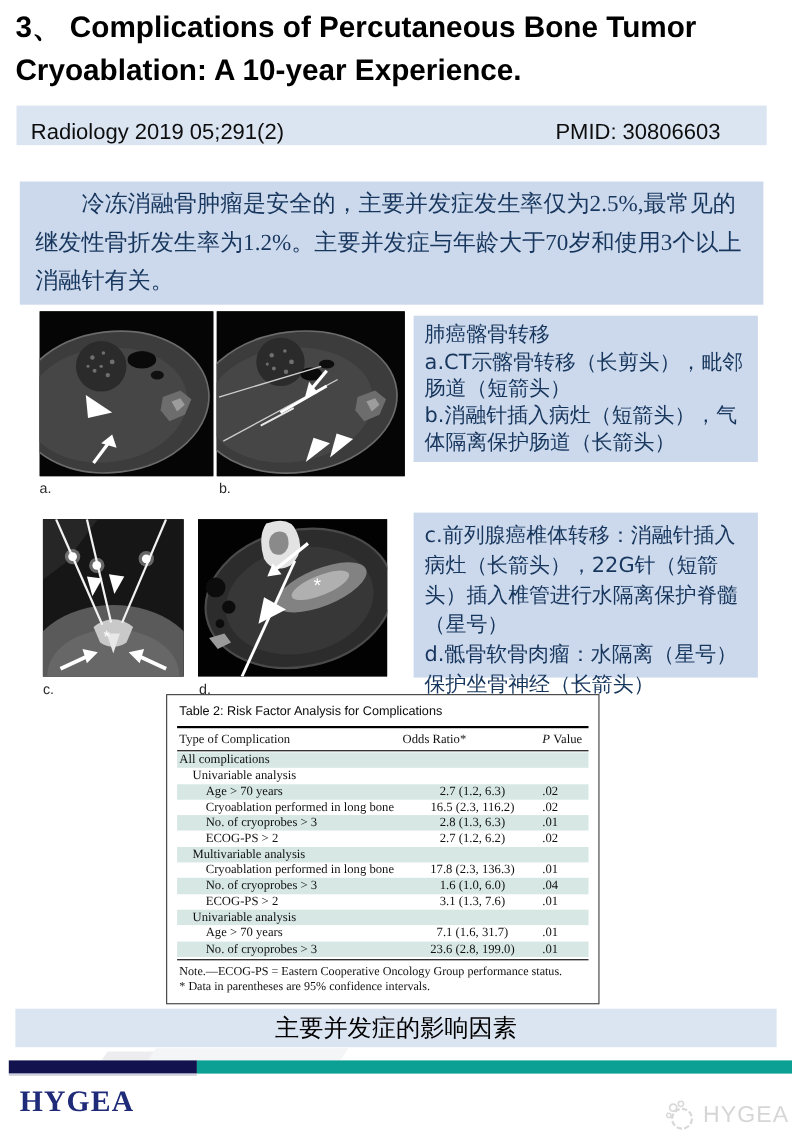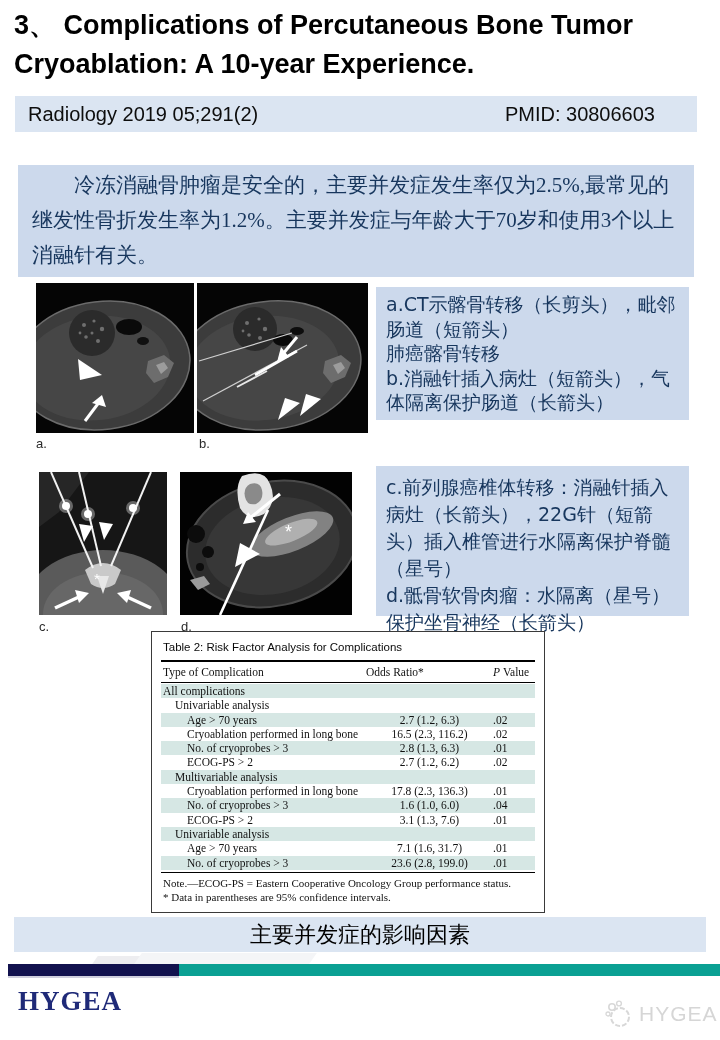--- a/index.html
+++ b/index.html
@@ -3,21 +3,21 @@
 <meta charset="utf-8">
 <style>
   html,body{margin:0;padding:0;background:#ffffff;}
   .slide{position:relative;width:720px;height:1040px;background:#ffffff;overflow:hidden;
          font-family:"Liberation Sans","DejaVu Sans",sans-serif;}
   .abs{position:absolute;}
 
   .title{left:14px;top:6px;width:698px;font-weight:bold;font-size:27px;line-height:39px;color:#000;}
 
   .journal-bar{left:15px;top:96px;width:682px;height:36px;background:#dbe5f2;
-    display:flex;align-items:center;justify-content:space-between;box-sizing:border-box;
+    display:flex;align-items:flex-end;justify-content:space-between;box-sizing:border-box;
     padding:0 42px 0 13px;font-size:20px;color:#0d0d0d;}
 
   .summary{left:18px;top:165px;width:676px;height:112px;background:#ccd9ec;color:#17365d;
     font-size:21px;line-height:35px;box-sizing:border-box;padding:3px 14px 0 14px;text-indent:2em;
     font-family:Liberation Serif, serif;}
 
   .panel{background:#000;display:block;}
   .fig-label{font-size:13px;color:#2a2a2a;}
 
   .cap{background:#ccd9ec;color:#17365d;box-sizing:border-box;padding:5px 10px;
@@ -131,22 +131,22 @@
       <polygon points="80,79 92,74 84,64" fill="#ffffff" stroke="none"></polygon>
     </g>
     <polygon points="81,137 103,120 88,115" fill="#ffffff"></polygon>
     <polygon points="103,133 124,116 109,111" fill="#ffffff"></polygon>
   </svg>
 
   <div class="abs fig-label" style="left:36px;top:436px;">a.</div>
   <div class="abs fig-label" style="left:199px;top:436px;">b.</div>
 
   <div class="abs cap cap1">
+    <div>肺癌髂骨转移</div>
     <div>a.CT示髂骨转移（长剪头），毗邻肠道（短箭头）</div>
-    <div>肺癌髂骨转移</div>
     <div>b.消融针插入病灶（短箭头），气体隔离保护肠道（长箭头）</div>
   </div>
 
   <svg class="abs panel" style="left:39px;top:472px;" width="128" height="143" viewBox="0 0 128 143">
     <rect width="128" height="143" fill="#161616"></rect>
     <polygon points="0,0 50,0 20,40 0,55" fill="#262626"></polygon>
     <ellipse cx="64" cy="138" rx="80" ry="60" fill="#5a5a5a"></ellipse>
     <ellipse cx="64" cy="142" rx="60" ry="42" fill="#676767"></ellipse>
     <path d="M46 98 q18 -14 36 0 l-6 14 q-12 8 -24 0z" fill="#c9c9c9"></path>
     <path d="M58 104 l12 0 -6 18z" fill="#e8e8e8"></path>

